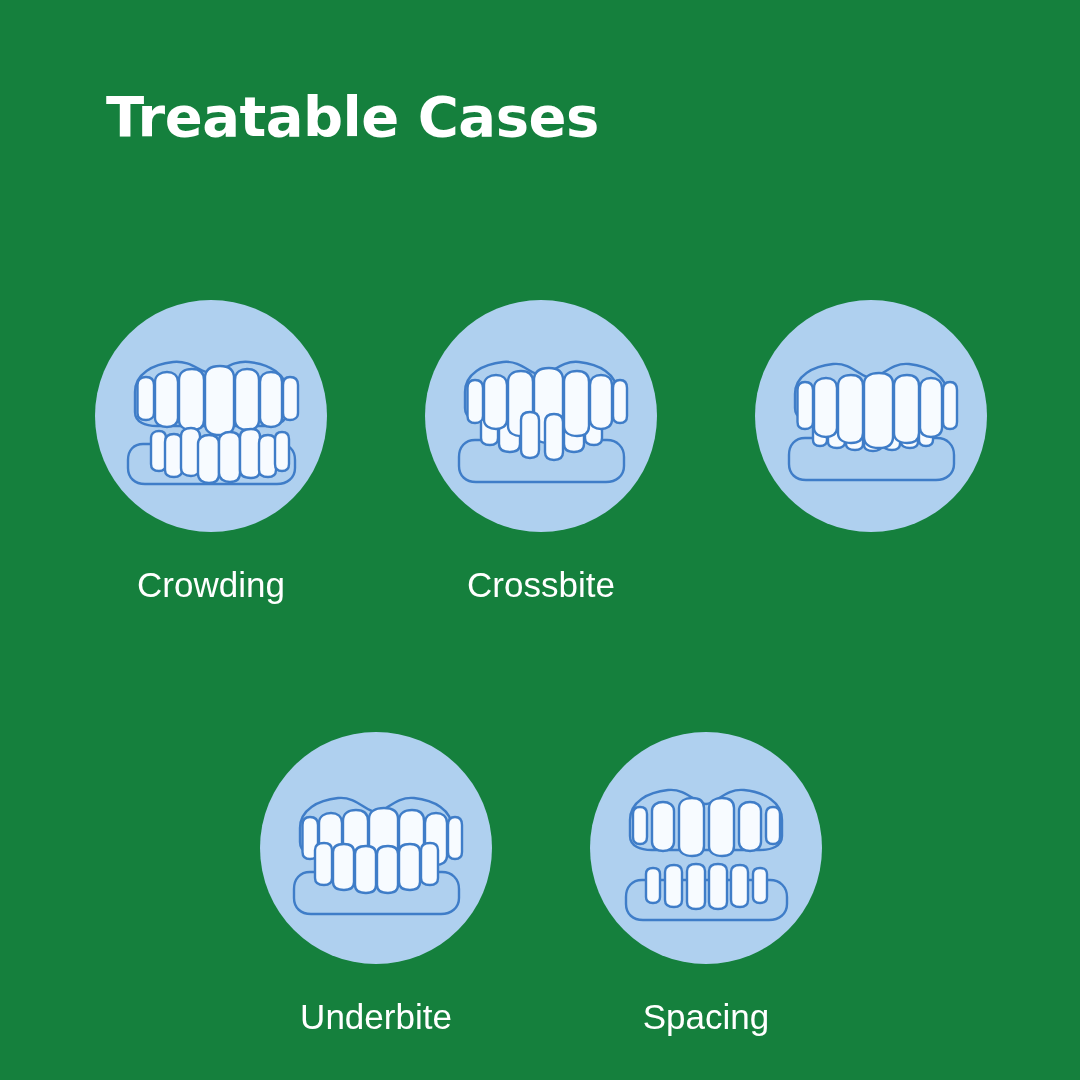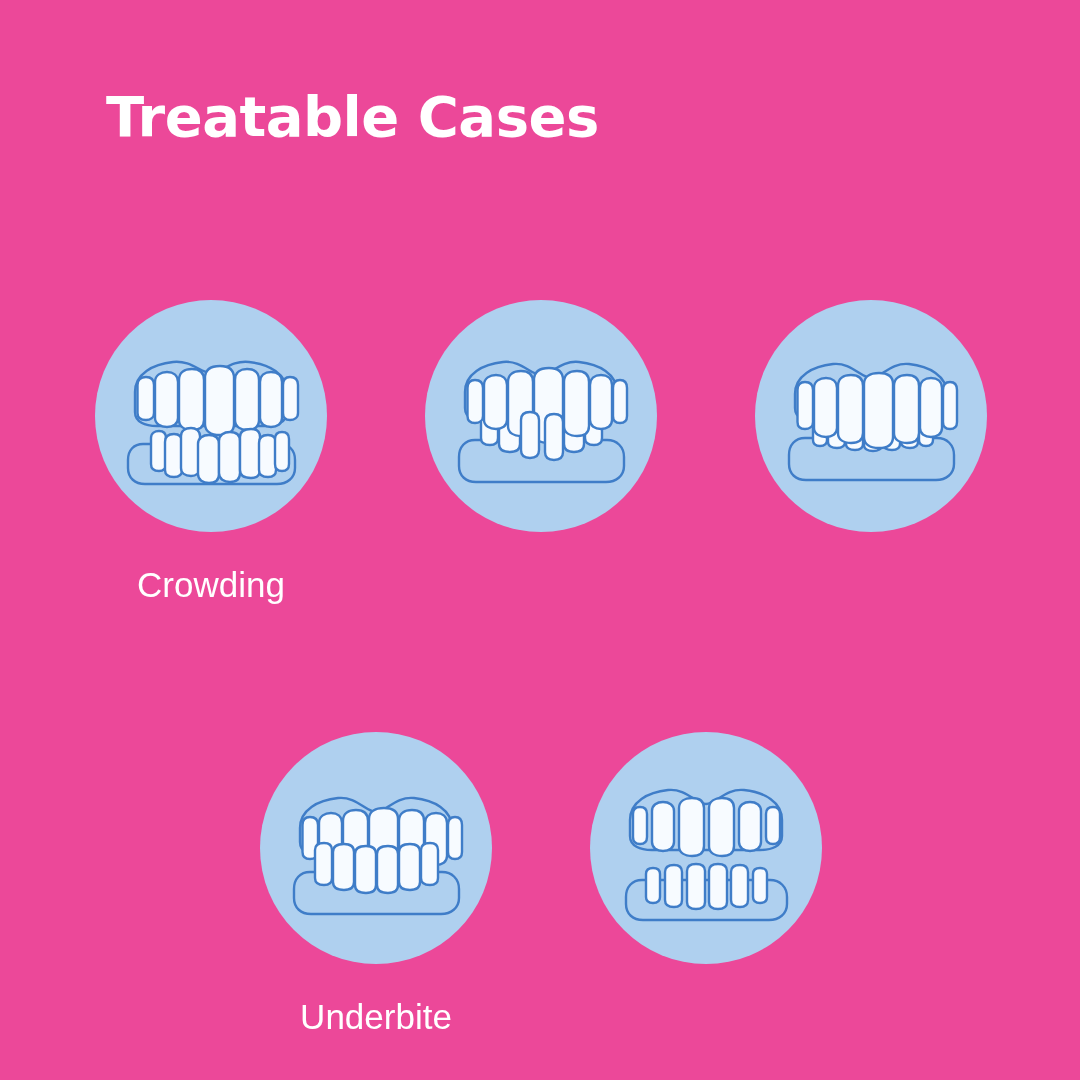--- a/index.html
+++ b/index.html
@@ -11,21 +11,21 @@
     height: 1080px;
     background: #1f77dc;
     font-family: "Liberation Sans", sans-serif;
     overflow: hidden;
     position: relative;
   }
 
   #infographic {
     position: absolute;
     inset: 0;
-    background: #ec4899;
+    background: #15803d;
   }
 
   
   .title-block {
     position: absolute;
     left: 106px;
     top: 82px;
     width: 880px;
   }
   .title-line {
@@ -155,20 +155,21 @@
               <path d="M109 80 C109 71 116 68 124 68 C132 68 138 71 138 80 L138 132 C138 140 132 143 124 143 C116 143 109 140 109 132 Z"></path>
               <path d="M139 82 C139 74 145 71 152 71 C159 71 164 74 164 82 L164 126 C164 133 159 136 152 136 C145 136 139 133 139 126 Z"></path>
               <path d="M165 85 C165 78 170 75 176 75 C182 75 187 78 187 85 L187 120 C187 126 182 129 176 129 C170 129 165 126 165 120 Z"></path>
               <path d="M188 88 C188 82 191 80 195 80 C199 80 202 82 202 88 L202 116 C202 121 199 123 195 123 C190 123 188 121 188 116 Z"></path>
 
               <path d="M96 120 C96 114 100 112 105 112 C110 112 114 114 114 120 L114 150 C114 156 110 158 105 158 C100 158 96 156 96 150 Z"></path>
               <path d="M120 122 C120 116 124 114 129 114 C134 114 138 116 138 122 L138 152 C138 158 134 160 129 160 C124 160 120 158 120 152 Z"></path>
             </g>
           </svg>
         </div>
+        <div class="case-label">Crossbite</div>
       </div>
 
       <div class="case-item">
         <div class="case-circle">
           <svg viewBox="0 0 232 232" xmlns="http://www.w3.org/2000/svg">
             <g fill="#f7fbff" stroke="#3f7dc8" stroke-width="2.4" stroke-linejoin="round">
 
               <path d="M40 94 C40 76 58 66 78 64 C96 62 106 78 116 78 C126 78 136 62 154 64 C174 66 192 76 192 94 L192 108 C192 118 182 122 170 122 L62 122 C50 122 40 118 40 108 Z" fill="none" stroke="#3f7dc8" stroke-width="2.4"></path>
 
               <path d="M50 138 L182 138 C192 138 199 145 199 155 L199 164 C199 174 191 180 181 180 L51 180 C41 180 34 174 34 164 L34 155 C34 145 40 138 50 138 Z" fill="none" stroke="#3f7dc8" stroke-width="2.4"></path>
@@ -244,18 +245,19 @@
 
               <path d="M56 142 C56 138 59 136 63 136 C67 136 70 138 70 142 L70 165 C70 169 67 171 63 171 C59 171 56 169 56 165 Z"></path>
               <path d="M75 140 C75 135 79 133 84 133 C89 133 92 135 92 140 L92 168 C92 173 89 175 84 175 C79 175 75 173 75 168 Z"></path>
               <path d="M97 139 C97 134 101 132 106 132 C111 132 115 134 115 139 L115 170 C115 175 111 177 106 177 C101 177 97 175 97 170 Z"></path>
               <path d="M119 139 C119 134 123 132 128 132 C133 132 137 134 137 139 L137 170 C137 175 133 177 128 177 C123 177 119 175 119 170 Z"></path>
               <path d="M141 140 C141 135 145 133 150 133 C155 133 158 135 158 140 L158 168 C158 173 155 175 150 175 C145 175 141 173 141 168 Z"></path>
               <path d="M163 142 C163 138 166 136 170 136 C174 136 177 138 177 142 L177 165 C177 169 174 171 170 171 C166 171 163 169 163 165 Z"></path>
             </g>
           </svg>
         </div>
+        <div class="case-label">Spacing</div>
       </div>
 
     </div>
 
   </div>
 </div>
 
 </body></html>

